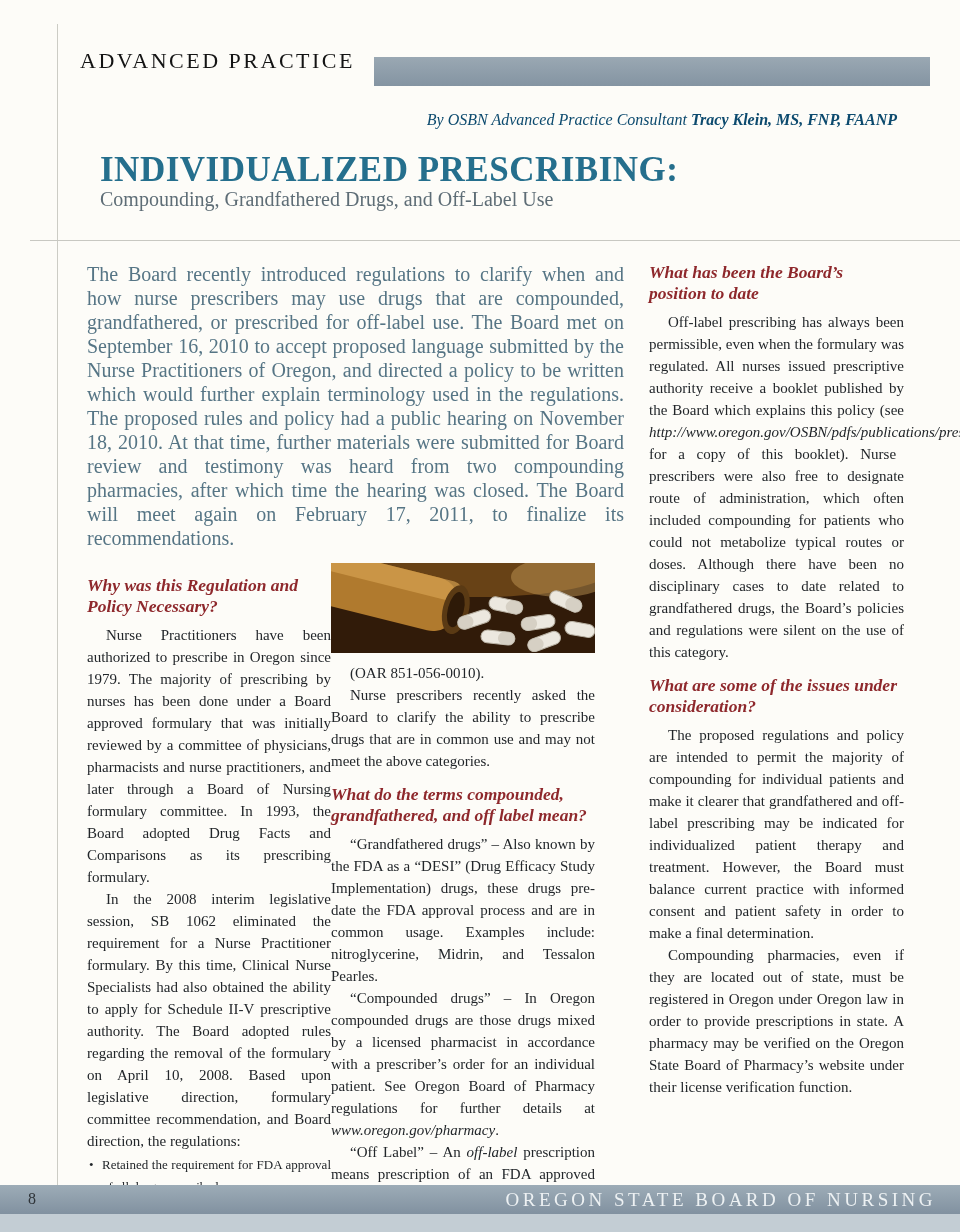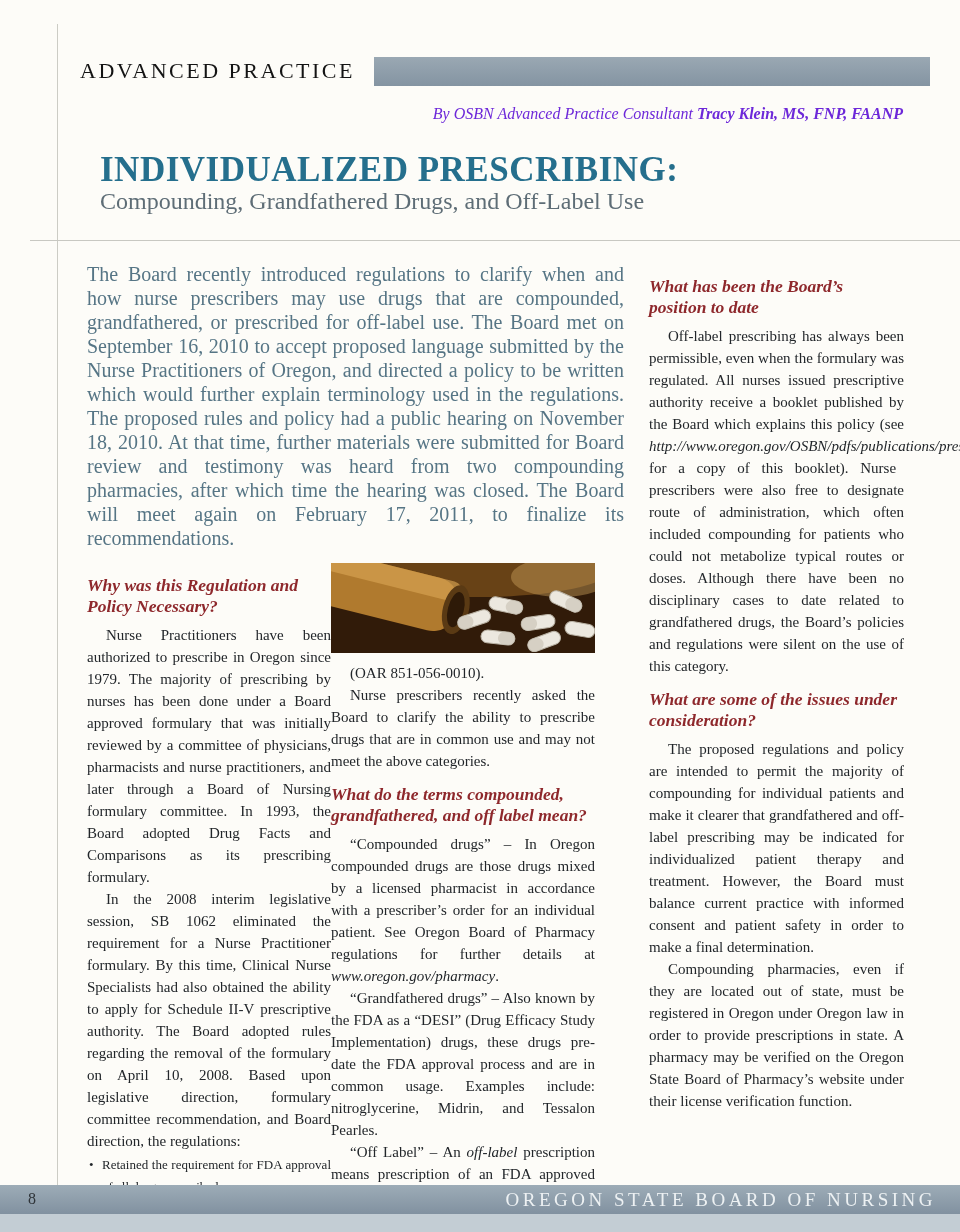--- a/index.html
+++ b/index.html
@@ -16,58 +16,58 @@
   .left-rule {
     position: absolute;
     left: 57px; top: 24px;
     width: 1px; height: 1161px;
     background: #ccccc5;
   }
 
   
   .section-label {
     position: absolute;
-    left: 80px; top: 58px;
+    left: 80px; top: 48px;
     margin: 0;
     font-size: 22px;
     font-weight: 400;
     letter-spacing: 2.5px;
     color: #141414;
   }
   .section-bar {
     position: absolute;
     left: 374px; top: 57px;
     width: 556px; height: 29px;
     background: linear-gradient(180deg, #9aa8b3 0%, #8494a2 100%);
   }
   .byline {
     position: absolute;
     top: 105px; right: 57px;
-    margin: 0;
+    margin: 6px;
     font-size: 16px;
     font-style: italic;
-    color: #6d28d9;
+    color: #0c4a6e;
     white-space: nowrap;
   }
   .byline-name { font-weight: 700; }
 
   .title-main {
     position: absolute;
     left: 100px; top: 150px;
     margin: 0;
     font-size: 35px;
     font-weight: 700;
     letter-spacing: 0.5px;
     color: #256f8d;
   }
   .title-sub {
     position: absolute;
     left: 100px; top: 188px;
     margin: 0;
-    font-size: 24px;
+    font-size: 20px;
     font-weight: 400;
     color: #5e6d76;
   }
   .title-rule {
     position: absolute;
     left: 30px; top: 240px;
     width: 930px;
     border: none;
     border-top: 1px solid #c8c8c2;
     margin: 0;
@@ -103,21 +103,21 @@
     color: #22262a;
   }
   .subhead {
     margin: 12px 0 7px 0;
     font-size: 17.5px;
     line-height: 21px;
     font-weight: 700;
     font-style: italic;
     color: #8e282c;
   }
-  .subhead.first { margin-top: 14px; }
+  .subhead.first { margin-top: 0; }
 
   .bullets {
     list-style: none;
     margin: 2px 0 0 0;
     padding: 0;
   }
   .bullets li {
     position: relative;
     padding-left: 15px;
     font-size: 13px;
@@ -227,22 +227,22 @@
                 <rect x="190" y="53" width="16" height="13" rx="6.5" transform="rotate(-8 207 59)"></rect>
                 <rect x="235" y="32" width="17" height="13" rx="6.5" transform="rotate(24 235 38)"></rect>
                 <rect x="167" y="68" width="17" height="13" rx="6.5" transform="rotate(6 167 74)"></rect>
                 <rect x="196" y="72" width="16" height="13" rx="6.5" transform="rotate(-20 213 78)"></rect>
               </g>
             </svg>
           </figure>
           <p class="oar">(OAR 851-056-0010).</p>
           <p>Nurse prescribers recently asked the Board to clarify the ability to prescribe drugs that are in common use and may not meet the above categories.</p>
           <h4 class="subhead">What do the terms compounded, grandfathered, and off label mean?</h4>
+          <p>“Grandfathered drugs” – Also known by the FDA as a “DESI” (Drug Efficacy Study Implementation) drugs, these drugs pre-date the FDA approval process and are in common usage. Examples include: nitroglycerine, Midrin, and Tessalon Pearles.</p>
           <p><span>“Compounded drugs” – In Oregon compounded drugs are those drugs mixed by a licensed pharmacist in accordance with a prescriber’s order for an individual patient. See Oregon Board of Pharmacy regulations for further details at </span><span class="em">www.oregon.gov/pharmacy</span><span>.</span></p>
-          <p>“Grandfathered drugs” – Also known by the FDA as a “DESI” (Drug Efficacy Study Implementation) drugs, these drugs pre-date the FDA approval process and are in common usage. Examples include: nitroglycerine, Midrin, and Tessalon Pearles.</p>
           <p><span>“Off Label” – An </span><span class="em">off-label</span><span> prescription means prescription of an FDA approved drug for other than its FDA approved indication.</span></p>
         </div>
       </div>
     </section>
 
     <div class="col col3">
       <h4 class="subhead first">What has been the Board’s position to date</h4>
       <p><span>Off-label prescribing has always been permissible, even when the formulary was regulated. All nurses issued prescriptive authority receive a booklet published by the Board which explains this policy (see </span><span class="em">http://www.oregon.gov/OSBN/pdfs/publications/prescriptive_booklet.pdf</span><span> for a copy of this booklet). Nurse prescribers were also free to designate route of administration, which often included compounding for patients who could not metabolize typical routes or doses. Although there have been no disciplinary cases to date related to grandfathered drugs, the Board’s policies and regulations were silent on the use of this category.</span></p>
       <h4 class="subhead">What are some of the issues under consideration?</h4>
       <p>The proposed regulations and policy are intended to permit the majority of compounding for individual patients and make it clearer that grandfathered and off-label prescribing may be indicated for individualized patient therapy and treatment. However, the Board must balance current practice with informed consent and patient safety in order to make a final determination.</p>

